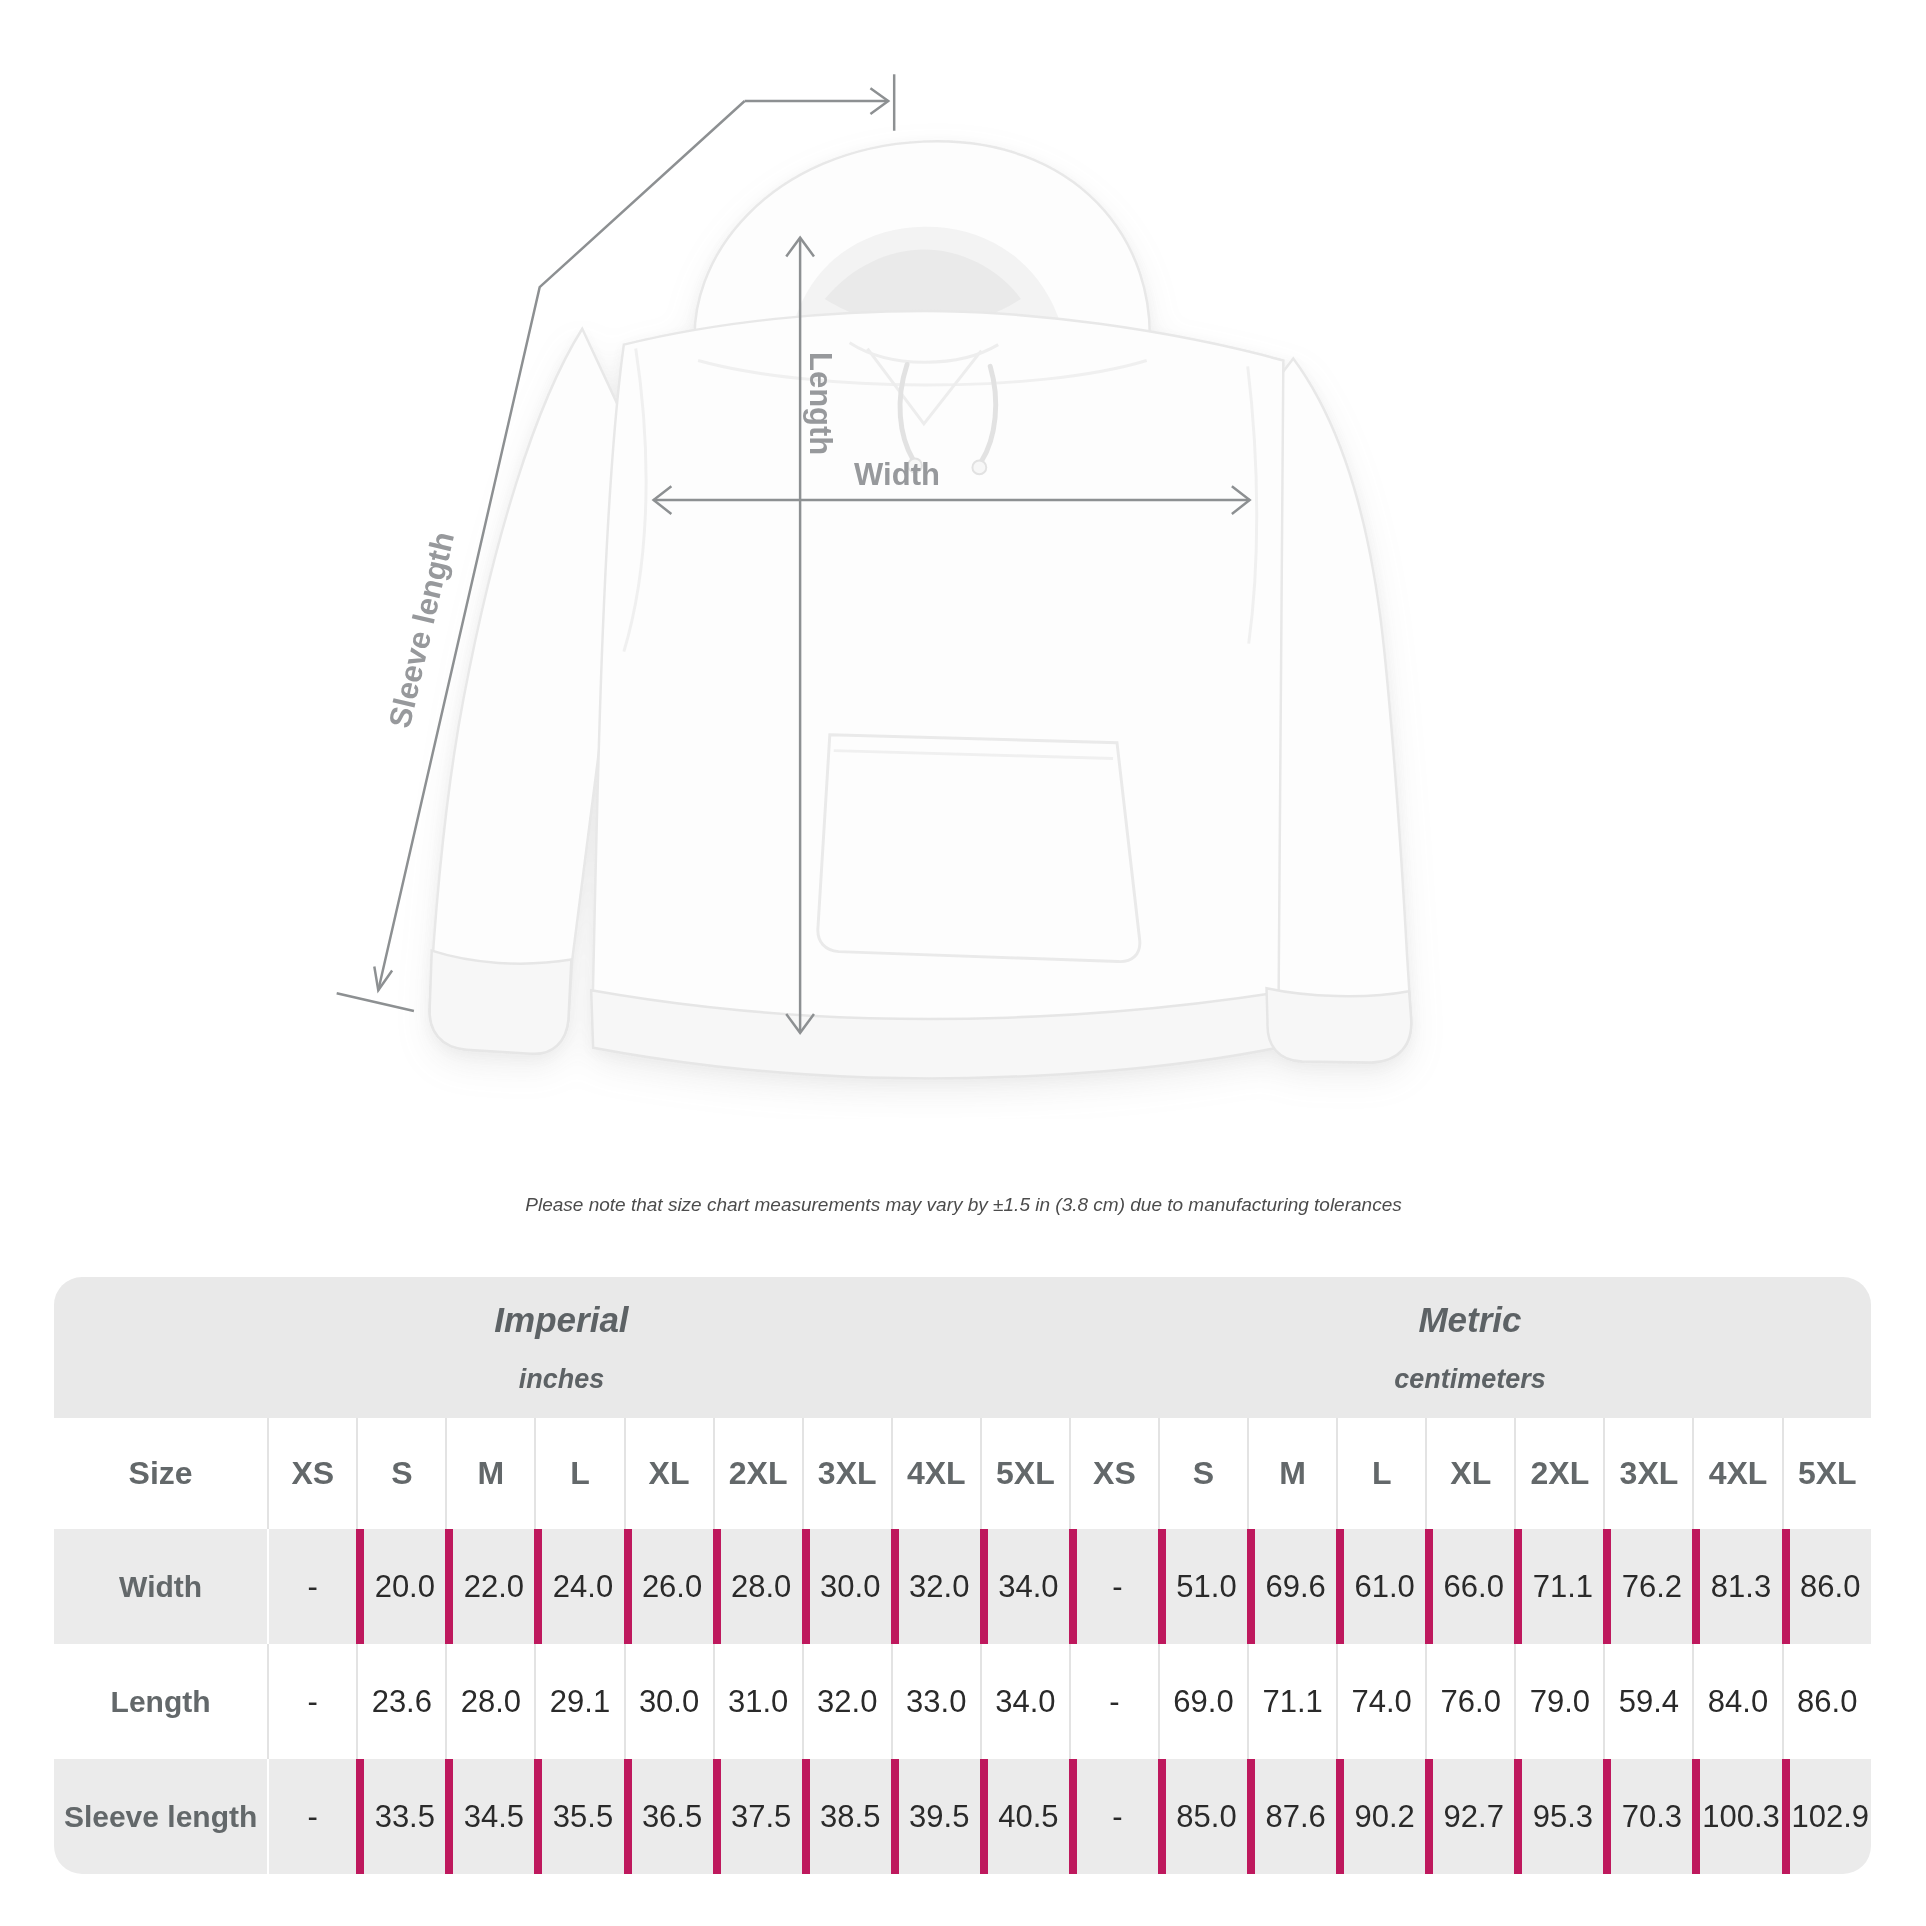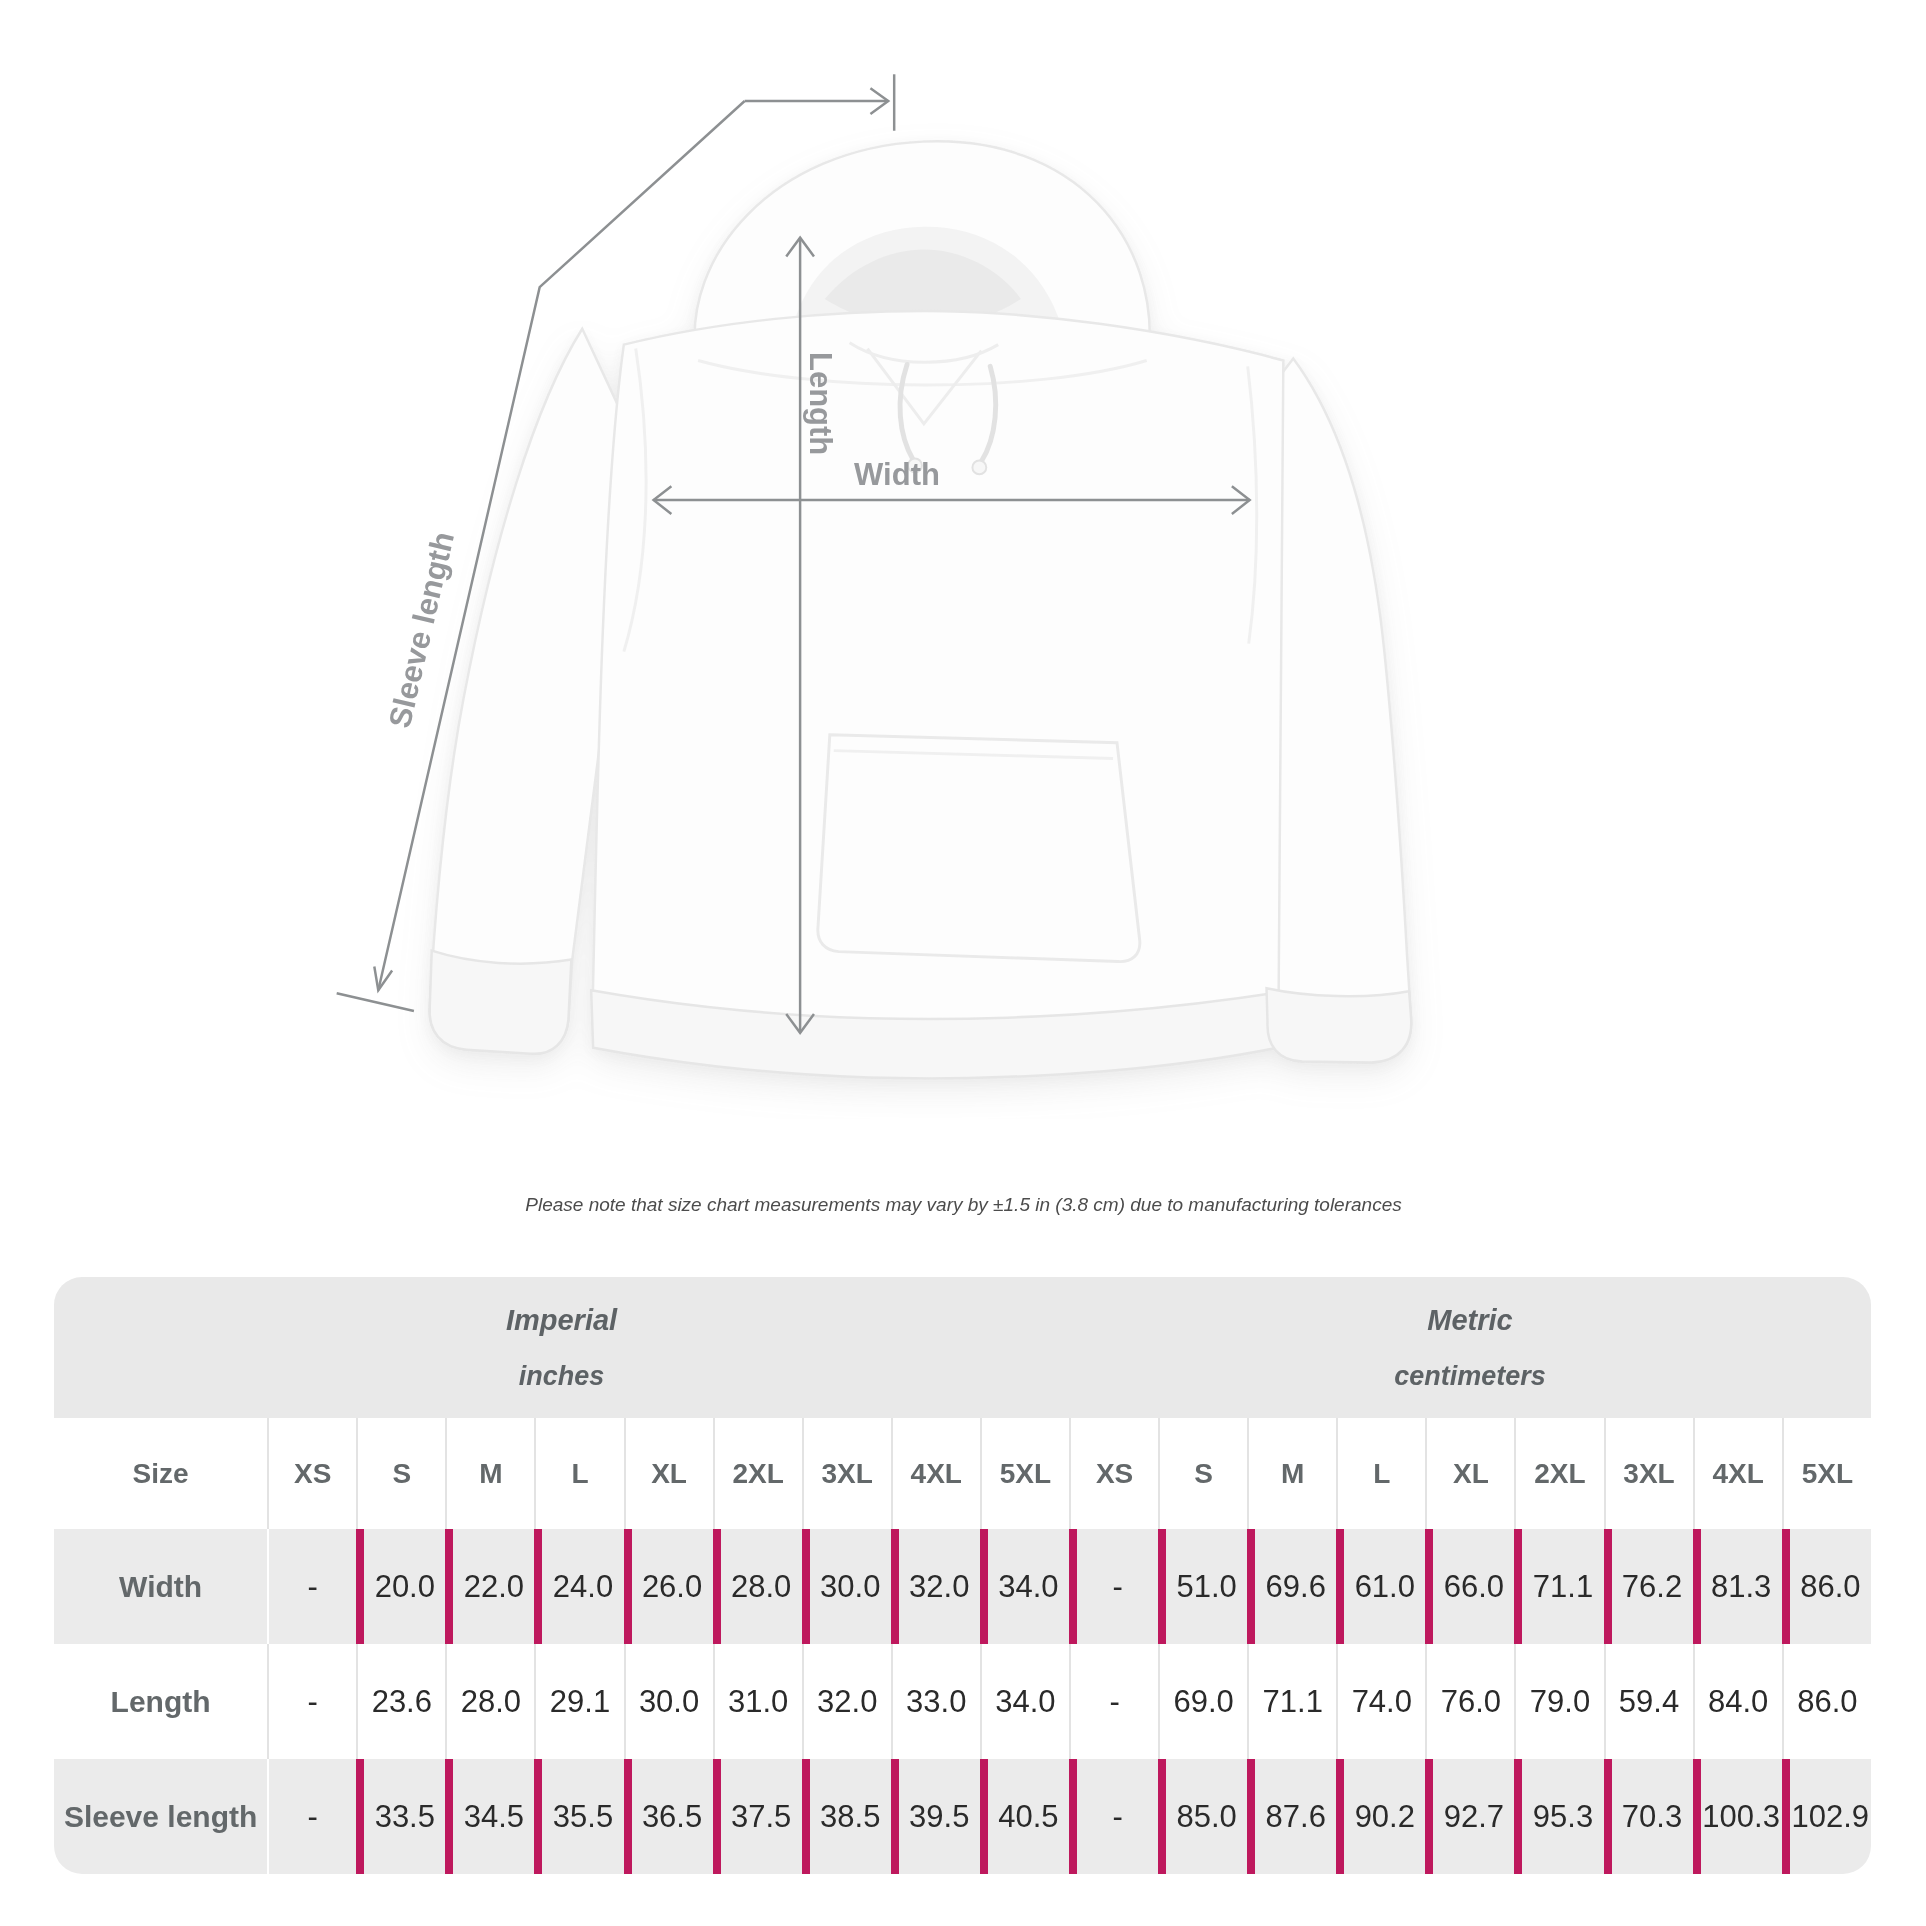--- a/index.html
+++ b/index.html
@@ -34,26 +34,26 @@
     position:absolute;left:54px;top:1277px;width:1817px;
     border-radius:28px;overflow:hidden;
   }
   table.size-table{border-collapse:separate;border-spacing:0;width:1817px;table-layout:fixed;}
   col.c-label{width:213px;}
   col.c-size{width:89px;}
 
   tr.band-row th{
     background:#e9e9e9;height:141px;vertical-align:middle;padding:0;
   }
-  .unit-label{font-size:29px;font-weight:bold;font-style:italic;color:#5d6265;text-align:center;}
+  .unit-label{font-size:35px;font-weight:bold;font-style:italic;color:#5d6265;text-align:center;}
   .unit-sub{font-size:27px;font-style:italic;color:#5d6265;text-align:center;margin-top:24px;}
 
   tr.size-row th{
     background:#ffffff;height:111px;vertical-align:middle;text-align:center;
-    font-size:28px;font-weight:bold;color:#63686a;padding:0;
+    font-size:32px;font-weight:bold;color:#63686a;padding:0;
   }
   tr.size-row th:not(:first-child){border-left:2px solid #e3e3e3;}
 
   tr.row-gray th,tr.row-gray td{background:#ebebeb;}
   tr.row-white th,tr.row-white td{background:#ffffff;}
   tr.data-row th,tr.data-row td{height:115px;vertical-align:middle;text-align:center;padding:0;}
   tr.data-row th{font-size:30px;font-weight:bold;color:#63686a;}
   tr.data-row td{font-size:31px;color:#2a2a2a;}
   tr.row-gray td:not(:first-child),tr.row-gray th+td{border-left:8px solid #be185d;}
   tr.row-gray td:first-of-type{border-left:2px solid #ffffff;}

